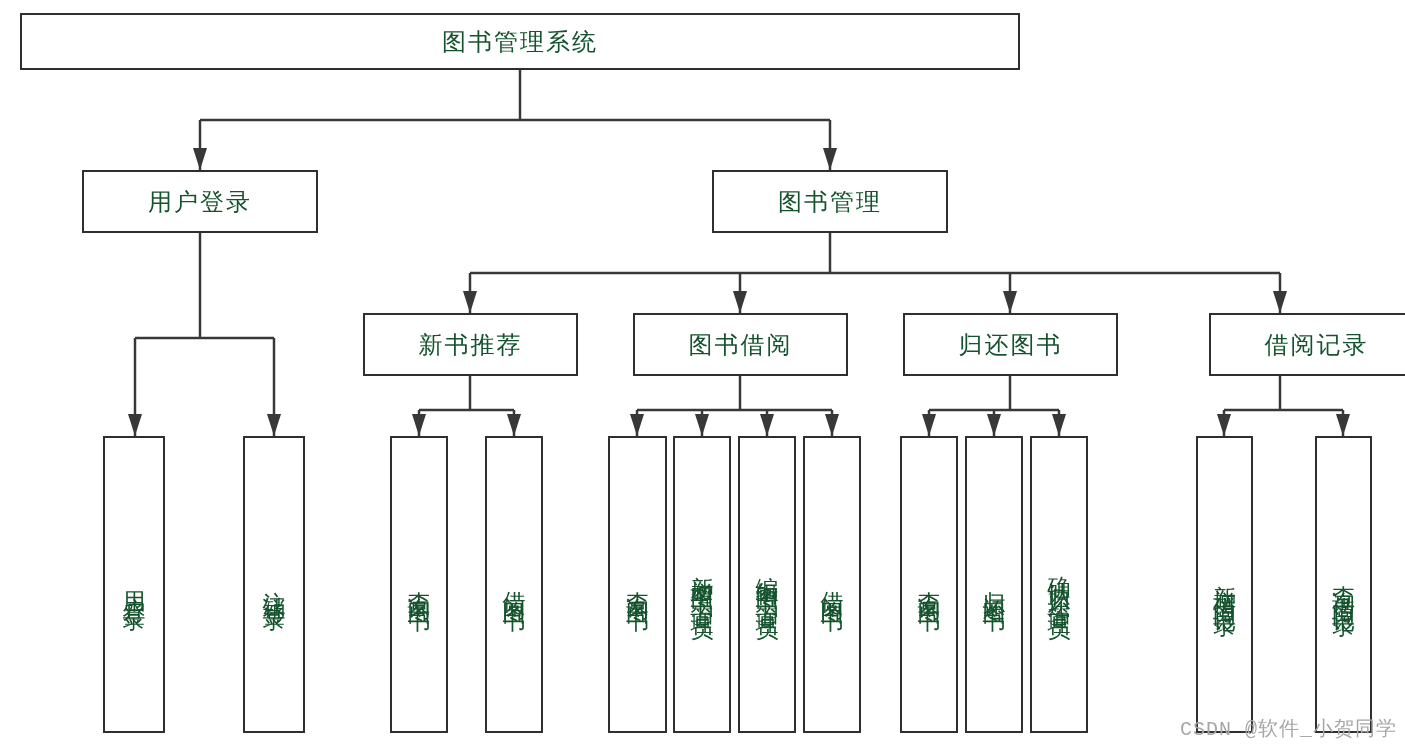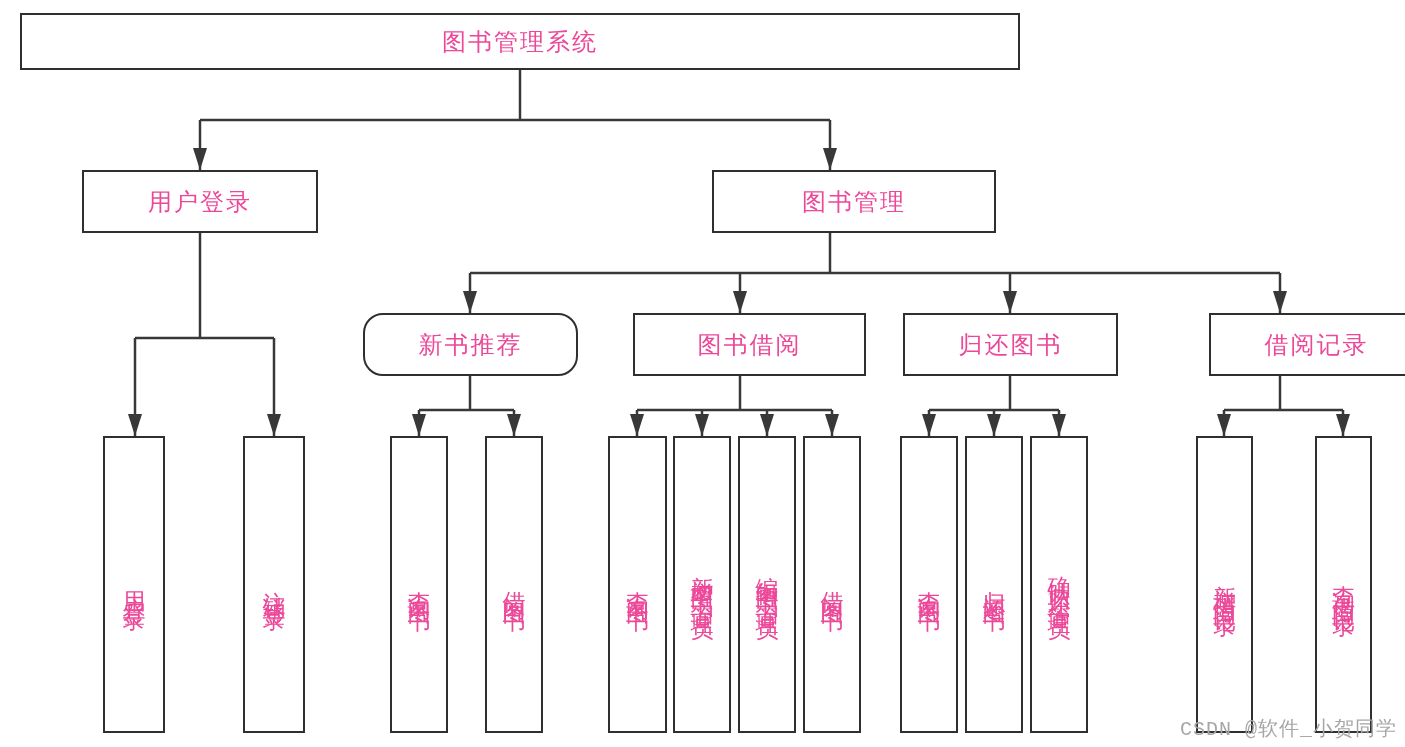--- a/index.html
+++ b/index.html
@@ -31,21 +31,21 @@
   .node {
     position: absolute;
     box-sizing: border-box;
     border: 2.5px solid #2f2f2f;
     background: #ffffff;
     display: flex;
     align-items: center;
     justify-content: center;
     font-size: 24px;
     letter-spacing: 2px;
-    color: #ec4899;
+    color: #14532d;
   }
   .node .lbl {
     white-space: nowrap;
   }
   
   .node.v {
     font-size: 23px;
   }
   .node.v .lbl {
     writing-mode: vertical-rl;
@@ -131,28 +131,28 @@
     </g>
   </svg>
 
   <div class="node" style="left:20px; top:13px; width:1000px; height:57px;">
     <span class="lbl">图书管理系统</span>
   </div>
 
   <div class="node" style="left:82px; top:170px; width:236px; height:63px;">
     <span class="lbl">用户登录</span>
   </div>
-  <div class="node" style="left:712px; top:170px; width:284px; height:63px;">
+  <div class="node" style="left:712px; top:170px; width:236px; height:63px;">
     <span class="lbl">图书管理</span>
   </div>
 
-  <div class="node" style="left:363px; top:313px; width:215px; height:63px;border-radius:20px;">
+  <div class="node" style="left:363px; top:313px; width:215px; height:63px;">
     <span class="lbl">新书推荐</span>
   </div>
-  <div class="node" style="left:633px; top:313px; width:233px; height:63px;">
+  <div class="node" style="left:633px; top:313px; width:215px; height:63px;">
     <span class="lbl">图书借阅</span>
   </div>
   <div class="node" style="left:903px; top:313px; width:215px; height:63px;">
     <span class="lbl">归还图书</span>
   </div>
   <div class="node" style="left:1173px; top:313px; width:215px; height:63px;margin-left:36px;">
     <span class="lbl">借阅记录</span>
   </div>
 
   <div class="node v" style="left:103px; top:436px; width:62px; height:297px;">

